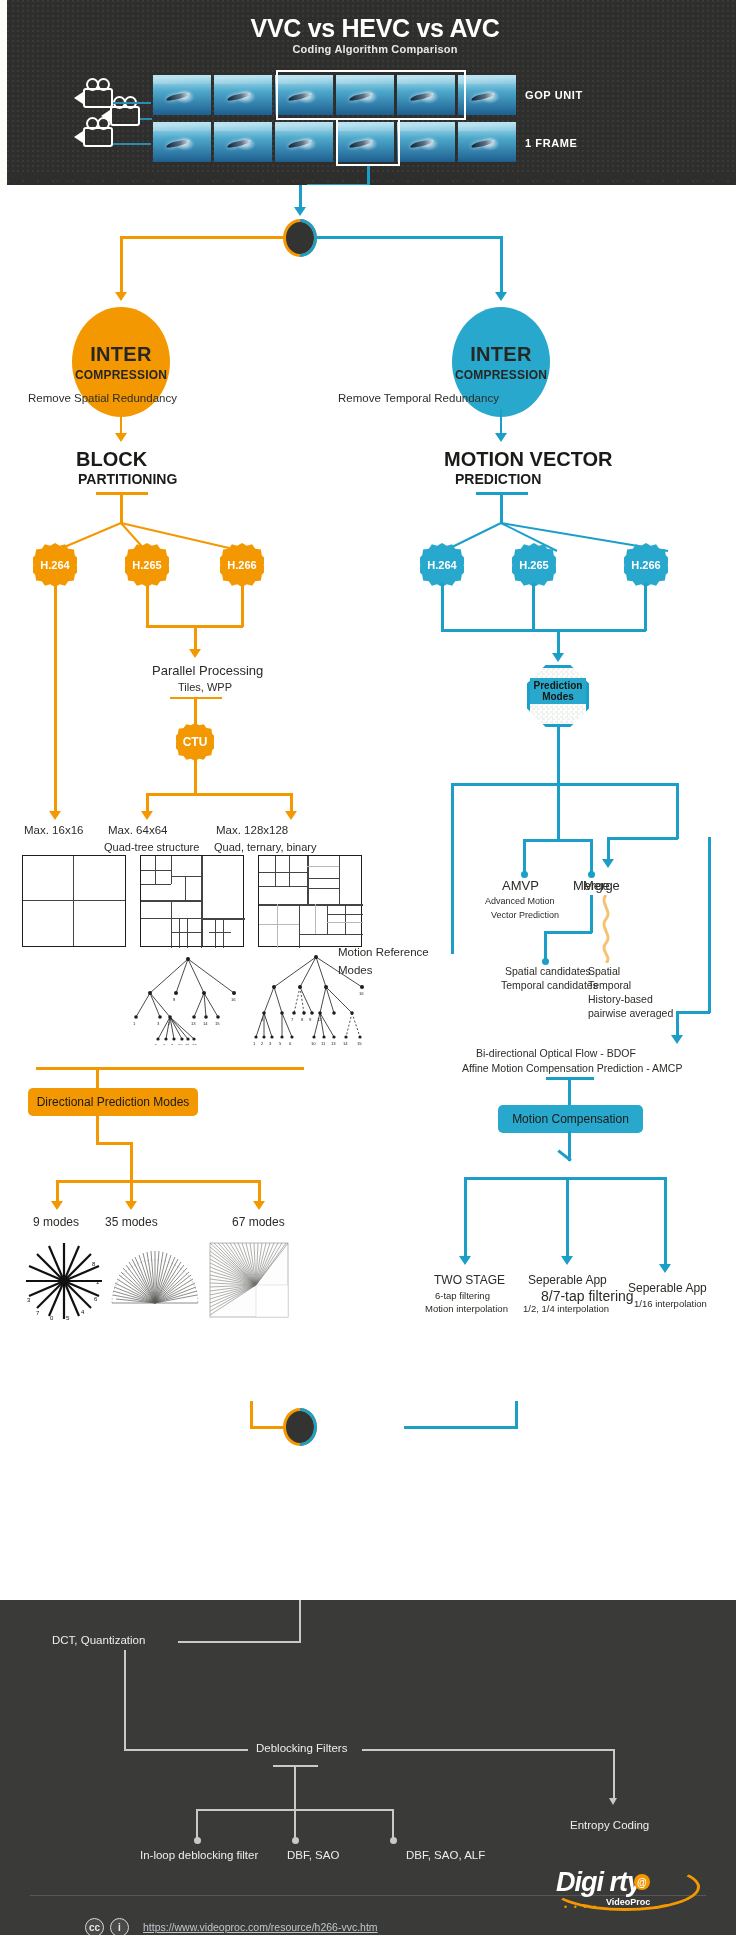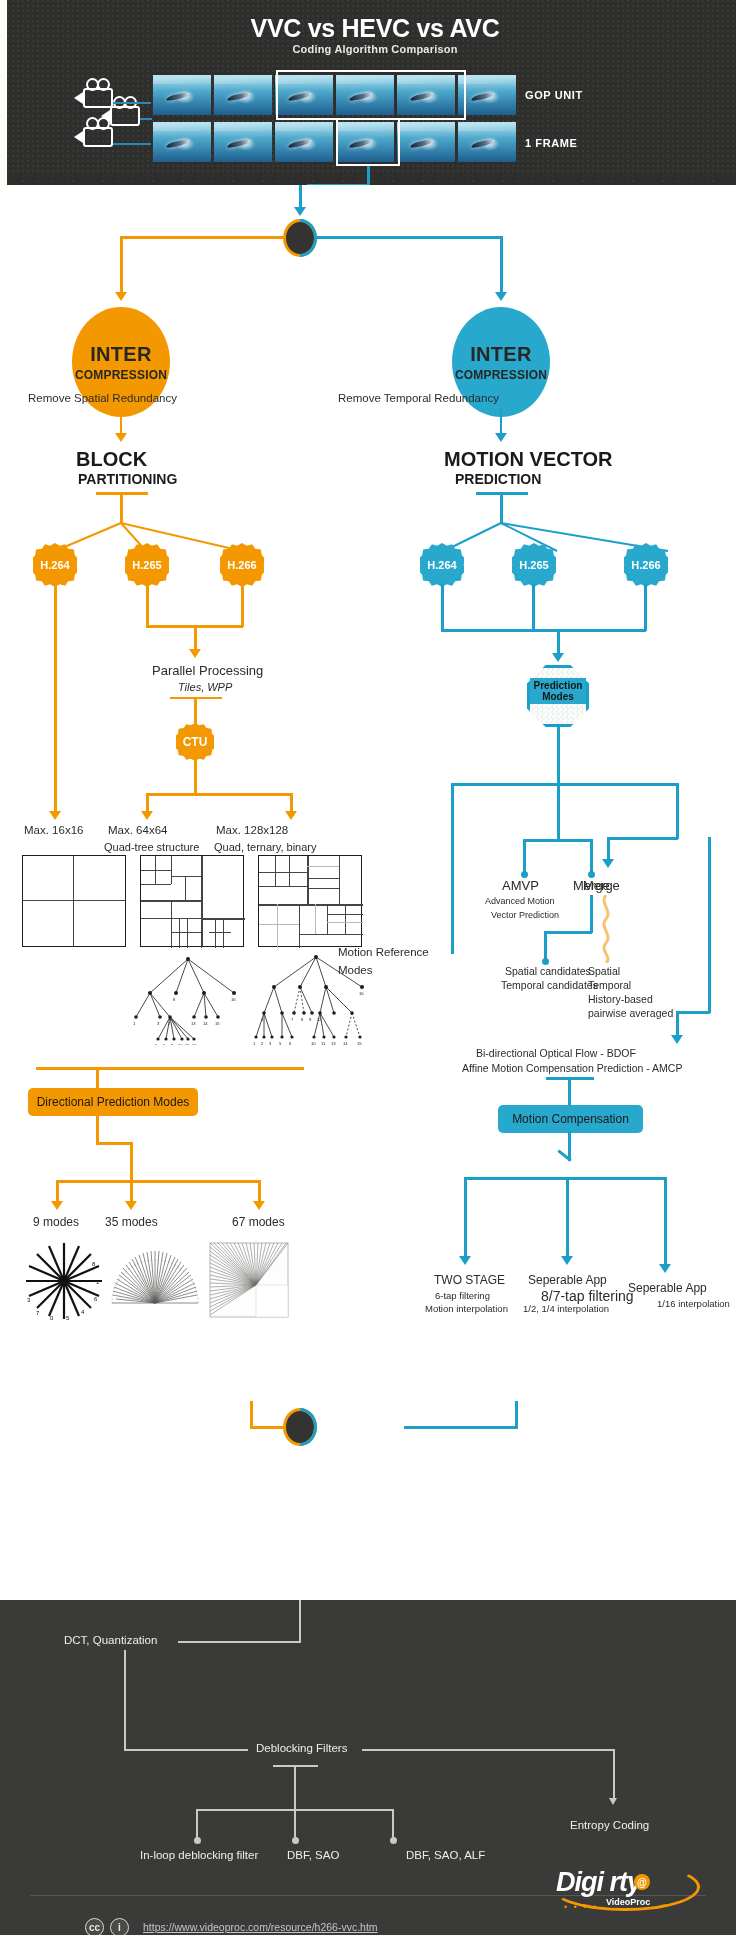--- a/index.html
+++ b/index.html
@@ -314,21 +314,21 @@
     <div class="ln" style="left:54px;top:398px;width:2.5px;height:231px;"></div>
     <div class="arrow-d o" style="left:49px;top:626px;"></div>
 
     <div class="ln" style="left:146px;top:398px;width:2.5px;height:44px;"></div>
     <div class="ln" style="left:146px;top:440px;width:97px;height:2.5px;"></div>
     <div class="ln" style="left:241px;top:398px;width:2.5px;height:44px;"></div>
     <div class="ln" style="left:194px;top:440px;width:2.5px;height:27px;"></div>
     <div class="arrow-d o" style="left:189px;top:464px;"></div>
 
     <div class="txt-c" style="left:152px;top:478px;font-size:13px;">Parallel Processing</div>
-    <div class="txt-c" style="left:178px;top:496px;font-style:italic;font-size:11px;text-align:right;">Tiles, WPP</div>
+    <div class="txt-c" style="left:178px;top:496px;font-size:11px;text-align:right;">Tiles, WPP</div>
     <div class="ln" style="left:170px;top:512px;width:52px;height:2px;"></div>
     <div class="ln" style="left:194px;top:512px;width:2.5px;height:28px;"></div>
     <div class="ctu" style="left:176px;top:538px;">
         <span>CTU</span>
       </div>
     <div class="ln" style="left:194px;top:574px;width:2.5px;height:36px;"></div>
     <div class="ln" style="left:146px;top:608px;width:147px;height:2.5px;"></div>
     <div class="ln" style="left:146px;top:608px;width:2.5px;height:21px;"></div>
     <div class="arrow-d o" style="left:141px;top:626px;"></div>
     <div class="ln" style="left:290px;top:608px;width:2.5px;height:21px;"></div>
@@ -731,35 +731,35 @@
 
     <div class="txt-c" style="left:434px;top:1088px;font-size:12px;">TWO STAGE</div>
     <div class="txt-s" style="left:435px;top:1105px;font-size:9.5px;">6-tap filtering</div>
     <div class="txt-s" style="left:425px;top:1118px;font-size:9.5px;">Motion interpolation</div>
 
     <div class="txt-c" style="left:528px;top:1088px;font-size:12px;">Seperable App</div>
     <div class="txt-s" style="left:532px;top:1105px;font-size:14px;padding-left:9px;">8/7-tap filtering</div>
     <div class="txt-s" style="left:523px;top:1118px;font-size:9.5px;">1/2, 1/4 interpolation</div>
 
     <div class="txt-c" style="left:628px;top:1096px;font-size:12px;">Seperable App</div>
-    <div class="txt-s" style="left:634px;top:1113px;font-size:9.5px;margin-left:23px;">1/16 interpolation</div>
+    <div class="txt-s" style="left:634px;top:1113px;font-size:9.5px;">1/16 interpolation</div>
 
     <div class="ln" style="left:250px;top:1216px;width:2.5px;height:28px;"></div>
     <div class="ln" style="left:250px;top:1241px;width:52px;height:2.5px;"></div>
     <div class="lnb" style="left:515px;top:1216px;width:2.5px;height:28px;"></div>
     <div class="lnb" style="left:404px;top:1241px;width:113px;height:2.5px;"></div>
     <div class="circ-node" style="left:283px;top:1223px;">
         <div class="half"></div>
       </div>
   </div>
 
   <div class="footer">
     <div class="lnw" style="left:299px;top:0px;width:2px;height:42px;"></div>
     <div class="lnw" style="left:178px;top:41px;width:123px;height:1.6px;"></div>
-    <div class="foot-txt" style="left:64px;top:34px;">DCT, Quantization</div>
+    <div class="foot-txt" style="left:52px;top:34px;">DCT, Quantization</div>
 
     <div class="lnw" style="left:124px;top:50px;width:1.6px;height:100px;"></div>
     <div class="lnw" style="left:124px;top:149px;width:124px;height:1.6px;"></div>
     <div class="foot-txt" style="left:256px;top:142px;">Deblocking Filters</div>
     <div class="lnw" style="left:362px;top:149px;width:253px;height:1.6px;"></div>
     <div class="lnw" style="left:613px;top:149px;width:1.6px;height:52px;"></div>
     <div class="arrow-d w" style="left:609px;top:198px;"></div>
     <div class="foot-txt" style="left:570px;top:219px;">Entropy Coding</div>
 
     <div class="lnw" style="left:273px;top:165px;width:45px;height:2px;"></div>

